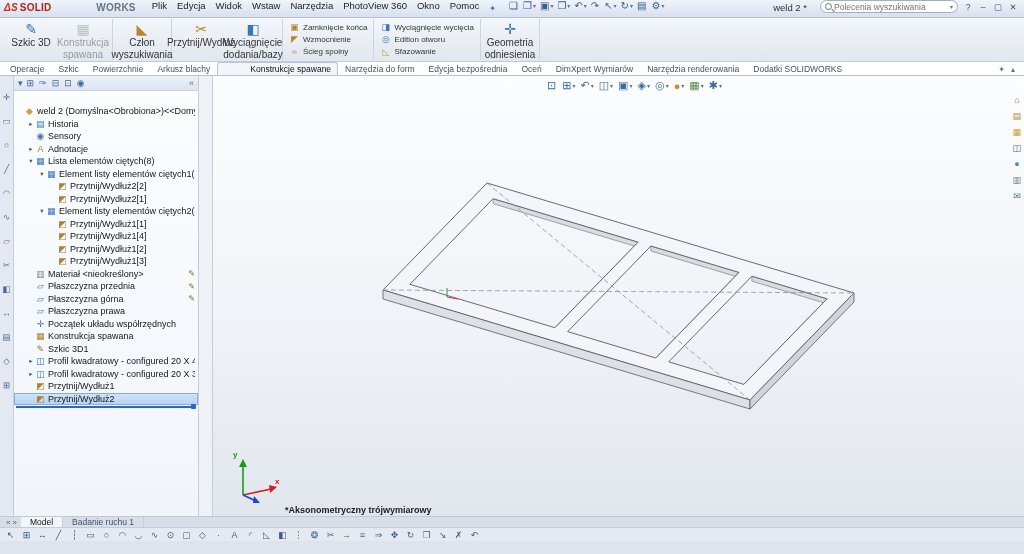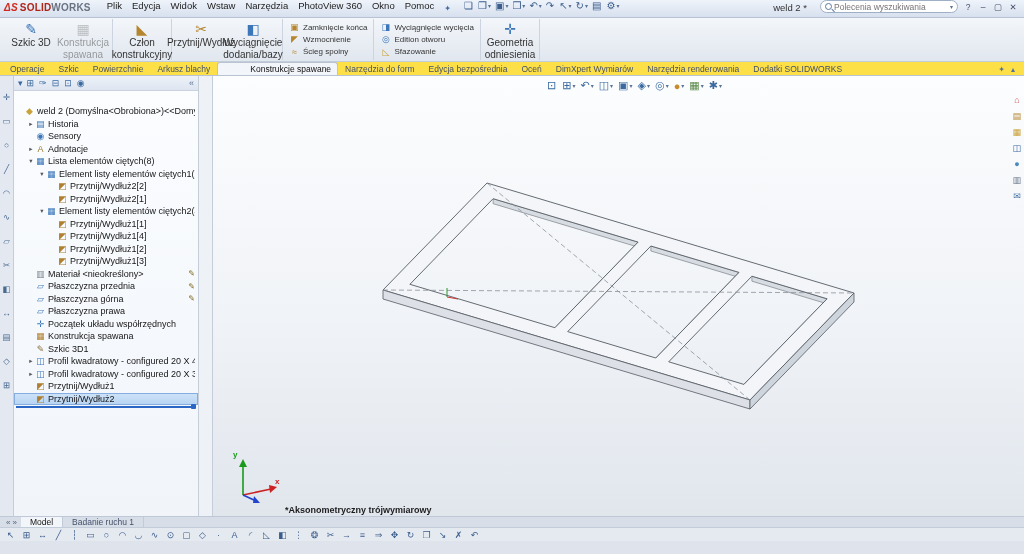--- a/index.html
+++ b/index.html
@@ -8,21 +8,21 @@
          font:10px "Liberation Sans", sans-serif; color:#222; user-select:none; }
   .gicon { display:inline-block; text-align:center; }
 
   
   .titlebar { position:absolute; top:0; left:0; right:0; height:18px;
     background:linear-gradient(#eff4fb,#d7e0ee); border-bottom:1px solid #b8c2d2;
     display:flex; align-items:flex-end; gap:3px; padding:4px 4px; }
   .brand { display:flex; align-items:center; font-weight:bold; font-size:10px; letter-spacing:.2px; }
   .brand .ds { color:#d12b1f; font-style:italic; margin-right:2px; }
   .brand .solid { color:#b02418; }
-  .brand .works { color:#6a7382; font-weight:bold; }
+  .brand .works { color:#6a7382; font-weight:bold;margin-left:45px; }
   .menubar { display:flex; margin-left:8px; }
   .menu-item { padding:2px 5px; font-size:9.5px; color:#222; border-radius:2px; cursor:default; }
   .menu-pin { font-size:8px; color:#3a6aa0; margin:0 2px; }
   .qicons { display:flex; margin-left:6px; align-items:center; }
   .qicon { display:flex; align-items:center; height:15px; padding:0 2px; color:#3b5d8c; font-size:10px; }
   .qicon .qcaret { font-size:6px; color:#5a7296; margin-left:1px; }
   .doc-title { margin-left:auto; font-size:9.5px; color:#333; white-space:nowrap; }
   .tb-right { display:flex; align-items:center; gap:3px; margin-left:10px; }
   .searchbox { display:flex; align-items:center; width:138px; height:13px; background:#fff;
     border:1px solid #9fb0c6; border-radius:7px; padding:0 4px; gap:2px; }
@@ -46,21 +46,21 @@
   .rlarge .gicon { font-size:14px; height:16px; line-height:16px; }
   .rlabel { font-size:10px; line-height:1.15; color:#333; }
   .rcaret { font-size:6px; color:#5a7296; height:6px; line-height:6px; }
   .rcol { flex-direction:column; justify-content:space-between; padding:2px 4px; }
   .rsmall { display:flex; align-items:center; gap:3px; height:13px; font-size:8px; color:#333;
     white-space:nowrap; border-radius:2px; padding:0 2px; }
   .rsmall .gicon { font-size:9px; width:11px; }
   .disabled { opacity:.45; filter:grayscale(.9); }
 
   
-  .tabstrip { position:absolute; top:62px; left:0; right:0; height:14px; background:#fde047;
+  .tabstrip { position:absolute; top:62px; left:0; right:0; height:14px; background:#ffffff;
     border-bottom:1px solid #b9c3d2; display:flex; align-items:flex-end; padding:0 3px; }
   .tabs-host { display:flex; align-items:flex-end; }
   .tab { font-size:8.5px; color:#44506a; padding:1px 6px 1px; border:1px solid transparent;
     border-bottom:none; white-space:nowrap; }
   .tab.active { background:#f2f5f9; border-color:#b9c3d2; color:#111;
     border-radius:3px 3px 0 0;padding-left:32px; }
   .tabstrip-right { margin-left:auto; display:flex; gap:6px; padding:0 6px 1px; }
   .ts-icon { font-size:8px; color:#5a7296; }
 
   
@@ -229,21 +229,21 @@
         <div class="rlarge disabled">
           <span class="gicon" style="color: rgb(122, 128, 136);">▦</span>
           <span class="rlabel">Konstrukcja spawana</span>
           <span class="rcaret"></span>
         </div>
       </div>
     <div class="rgroup">
 
     <div class="rlarge">
           <span class="gicon" style="color: rgb(181, 134, 47);">◣</span>
-          <span class="rlabel">Człon konstrukcyjny</span>
+          <span class="rlabel">Człon wyszukiwania</span>
           <span class="rcaret"></span>
         </div>
       </div>
     <div class="rgroup">
 
     <div class="rlarge">
           <span class="gicon" style="color: rgb(181, 134, 47);">✂</span>
           <span class="rlabel">Przytnij/Wydłuż</span>
           <span class="rcaret"></span>
         </div>

